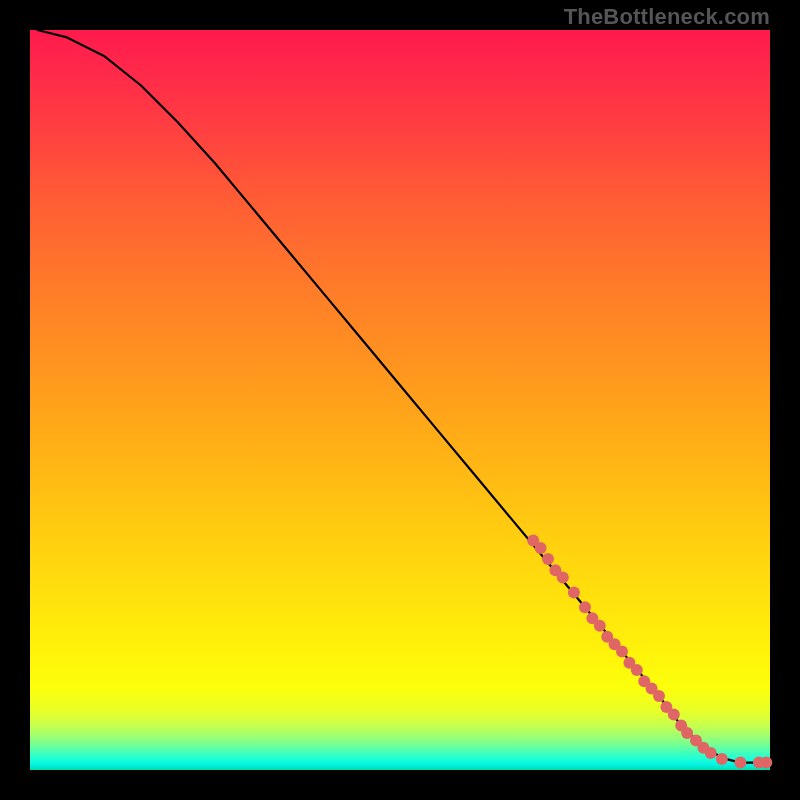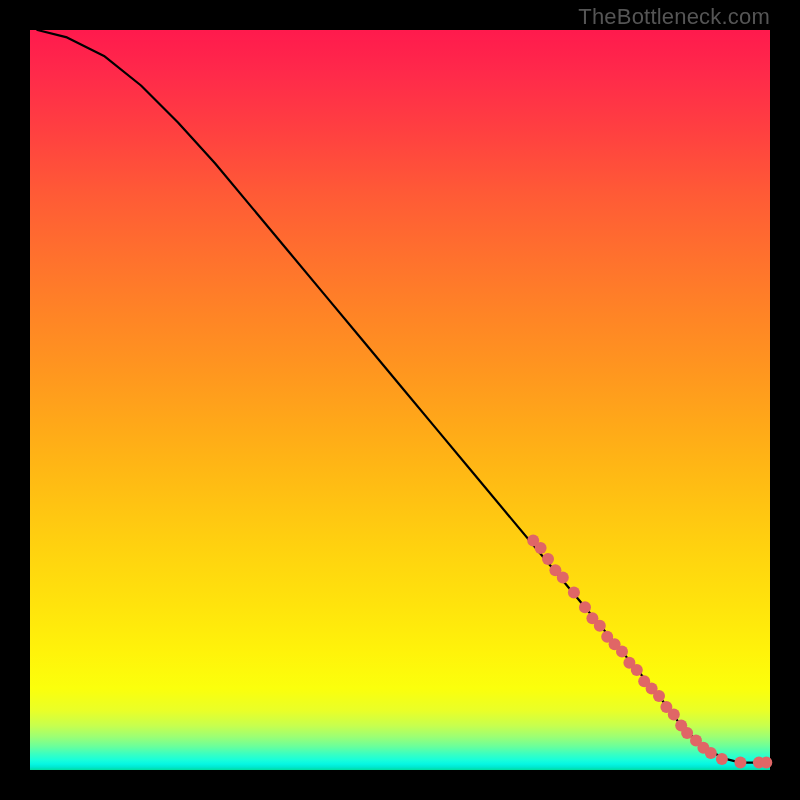--- a/index.html
+++ b/index.html
@@ -49,21 +49,21 @@
       #00e8d2 99.6%,
       #00de9e 100%
     );
   }
   .watermark {
     position: absolute;
     top: 4px;
     right: 30px;
     color: #555;
     font-size: 22px;
-    font-weight: 400;
+    font-weight: 700;
     letter-spacing: 0.2px;
     user-select: none;
   }
   svg.overlay {
     position: absolute;
     left: 0;
     top: 0;
     width: 740px;
     height: 740px;
     overflow: visible;

